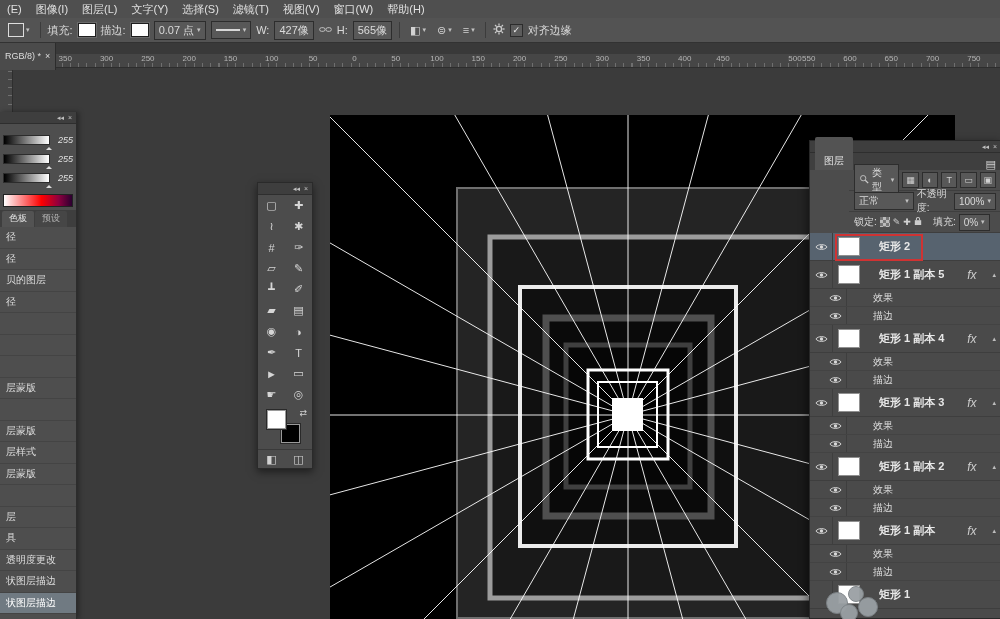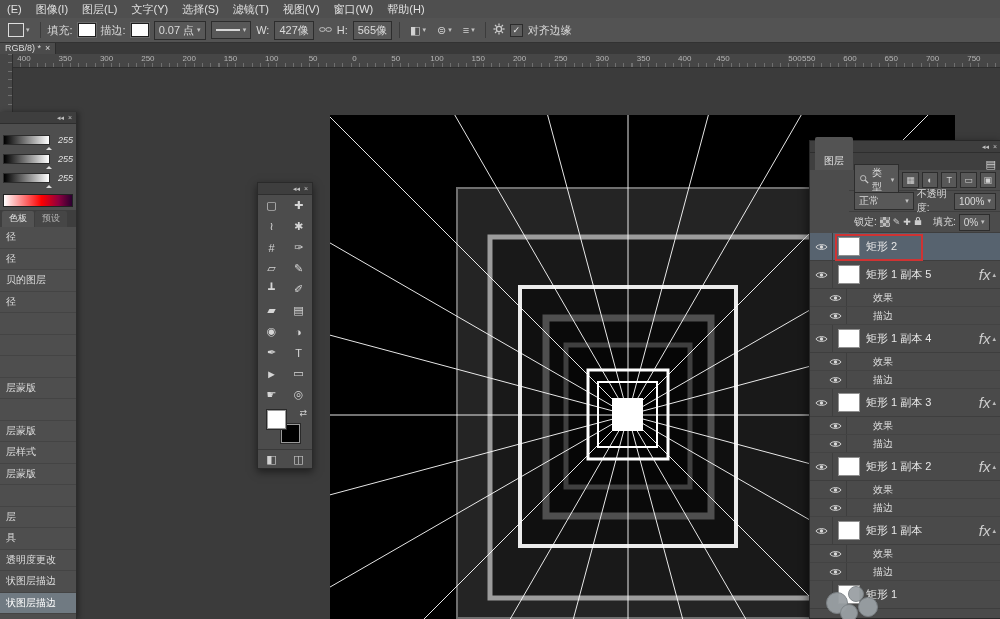--- a/index.html
+++ b/index.html
@@ -18,21 +18,21 @@
   .dd-arrow{font-size:7px;color:#c2c2c2;}
   .tool-preset{width:14px;height:12px;border:1px solid #ddd;background:#535353;}
   .stroke-line{width:24px;height:2px;background:#d8d8d8;}
   .icon-btn{display:flex;align-items:center;gap:2px;padding:1px 3px;}
   .glyph{color:#d2d2d2;font-size:11px;line-height:1;}
   .checkbox{width:11px;height:11px;background:#5c5c5c;border:1px solid #2c2c2c;display:flex;align-items:center;
             justify-content:center;font-size:9px;color:#eee;}
 
   #doctab-strip{position:absolute;top:42px;left:0;right:0;height:12px;background:#393939;z-index:8;}
   .doctab{position:absolute;left:0;top:0;height:12px;background:#4b4b4b;border-right:1px solid #2c2c2c;
-          display:flex;align-items:center;gap:4px;font-size:9px;padding:0 5px;color:#ddd;}
+          display:flex;align-items:center;gap:4px;font-size:9px;padding:8px 5px;color:#ddd;}
 
   
   #hruler{position:absolute;top:54px;left:12px;right:0;height:13px;background:#464646;border-bottom:1px solid #2e2e2e;z-index:2;overflow:hidden;}
   #hruler .minor{position:absolute;left:0;right:0;bottom:0;height:4px;
      background:repeating-linear-gradient(to right,rgba(255,255,255,.22) 0 1px,transparent 1px 8.26px);}
   .rtick{position:absolute;top:0;font-size:8px;color:#b5b5b5;transform:translateX(-50%);}
   #vruler{position:absolute;top:54px;left:0;width:12px;bottom:0;background:#464646;border-right:1px solid #2e2e2e;z-index:2;}
   #vruler .minor{position:absolute;top:0;bottom:0;right:0;width:4px;
      background:repeating-linear-gradient(to bottom,rgba(255,255,255,.22) 0 1px,transparent 1px 8.26px);}
   #vruler .vlab{position:absolute;top:14px;left:1px;font-size:8px;color:#b5b5b5;transform:rotate(90deg);transform-origin:left top;}
@@ -92,22 +92,22 @@
   #lp-list{flex:1;overflow:hidden;background:#4a4a4a;}
   .l-row{height:27px;display:flex;align-items:center;border-bottom:1px solid #3e3e3e;position:relative;font-size:11px;}
   .l-row.selected{background:#57636f;}
   .eye-cell{width:22px;align-self:stretch;border-right:1px solid #3e3e3e;display:flex;align-items:center;justify-content:center;flex:0 0 22px;}
   .thumb{width:20px;height:17px;background:#fff;border:1px solid #909090;margin-left:5px;flex:0 0 20px;}
   .thumb.checker{background-image:
       linear-gradient(45deg,#aaa 25%,transparent 25%,transparent 75%,#aaa 75%),
       linear-gradient(45deg,#aaa 25%,#757575 25%,#757575 75%,#aaa 75%);
       background-size:6px 6px;background-position:0 0,3px 3px;background-color:#757575;}
   .thumb.gradient{background:linear-gradient(to right,#000,#fff);}
-  .l-name{flex:1;margin-left:6px;white-space:nowrap;overflow:hidden;color:#e8e8e8;}
-  .fx-tag{font-style:italic;color:#cccccc;font-size:15px;margin-right:2px;}
+  .l-name{flex:1;margin-left:19px;white-space:nowrap;overflow:hidden;color:#e8e8e8;font-weight:bold;}
+  .fx-tag{font-style:italic;color:#cccccc;font-size:12px;margin-right:16px;}
   .fx-arrow{font-size:7px;color:#bdbdbd;margin-right:5px;}
   .sub-row{height:17px;display:flex;align-items:center;border-bottom:1px solid #434343;font-size:10px;color:#dcdcdc;padding-left:14px;}
   .sub-indent{width:26px;flex:0 0 26px;}
   .annot{position:absolute;left:25px;top:1px;width:84px;height:23px;border:2px solid #cf3333;z-index:3;pointer-events:none;}
 
   
   .wm{position:absolute;border-radius:50%;background:#9aa0a4;border:1px solid #7c8286;opacity:.95;z-index:10;}
 </style>
 </head>
 <body>

